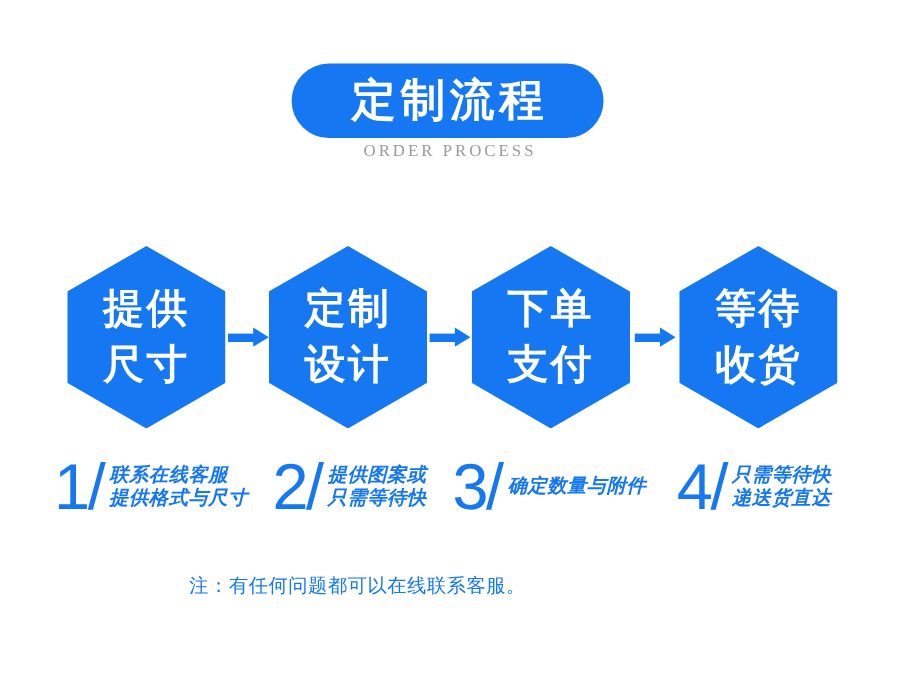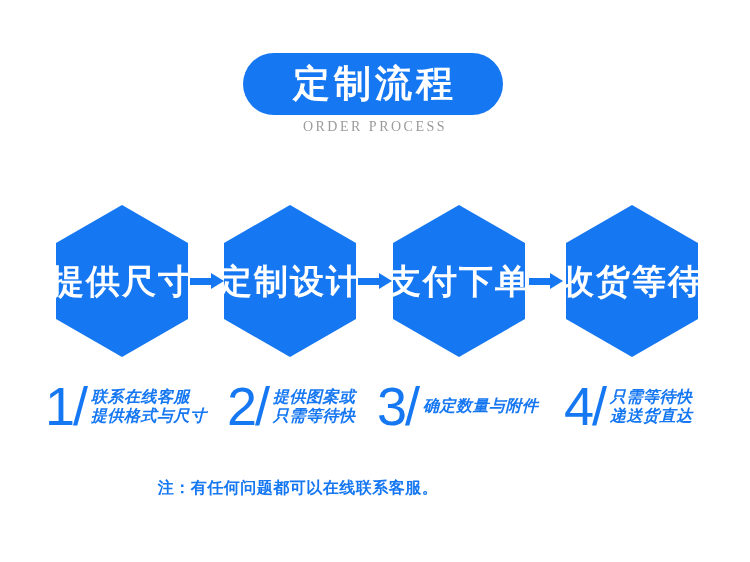--- a/index.html
+++ b/index.html
@@ -22,21 +22,21 @@
     font-family:"Liberation Serif","DejaVu Serif",serif;
     font-size:14px;color:var(--subtitle,#9B9B9B);letter-spacing:2.5px;
   }
   
   .hex{
     position:absolute;top:205px;width:132px;height:152px;
     background:var(--primary,#1577F2);
     clip-path:polygon(50% 0,100% 25%,100% 75%,50% 100%,0 75%,0 25%);
     display:flex;align-items:center;justify-content:center;
   }
-  .hex-label{display:flex;flex-direction:row;text-align:right;}
+  .hex-label{display:flex;flex-direction:column;text-align:right;}
   .hex-line{
     color:var(--text-on-primary,#fff);font-size:34px;font-weight:700;
     line-height:47px;letter-spacing:2px;white-space:nowrap;
   }
   
   .arrow{position:absolute;top:273px;width:34px;height:16px;}
   .arrow .shaft{
     position:absolute;left:0;top:4.5px;width:23px;height:7px;
     background:var(--primary,#1577F2);
   }
@@ -55,21 +55,21 @@
     letter-spacing:-2px;margin-right:5px;
   }
   .desc{display:flex;flex-direction:column;font-style:italic;}
   .dline{
     font-size:16px;font-weight:700;line-height:19.5px;
     letter-spacing:0.5px;white-space:nowrap;
   }
   
   .note{
     position:absolute;left:0;top:478px;width:596px;text-align:center;
-    font-size:16px;font-weight:700;color:var(--primary,#1577F2);
+    font-size:16px;font-weight:400;color:var(--primary,#1577F2);
     letter-spacing:0.5px;
   }
 </style>
 </head>
 <body>
 
 <div class="canvas">
 
   <div class="pill">
     <span class="pill-title">定制流程</span>
@@ -91,32 +91,32 @@
       <span class="hex-line">定制</span>
       <span class="hex-line">设计</span>
     </div>
   </div>
   <div class="arrow" style="left:358px">
     <span class="shaft"></span>
     <span class="head"></span>
   </div>
   <div class="hex" style="left:393px">
     <div class="hex-label">
+      <span class="hex-line">下单</span>
       <span class="hex-line">支付</span>
-      <span class="hex-line">下单</span>
     </div>
   </div>
   <div class="arrow" style="left:529px">
     <span class="shaft"></span>
     <span class="head"></span>
   </div>
   <div class="hex" style="left:566px">
     <div class="hex-label">
+      <span class="hex-line">等待</span>
       <span class="hex-line">收货</span>
-      <span class="hex-line">等待</span>
     </div>
   </div>
 
   <div class="step-desc" style="left:45px">
     <span class="num">1/</span>
     <span class="desc">
       <span class="dline">联系在线客服</span>
       <span class="dline">提供格式与尺寸</span>
     </span>
   </div>

